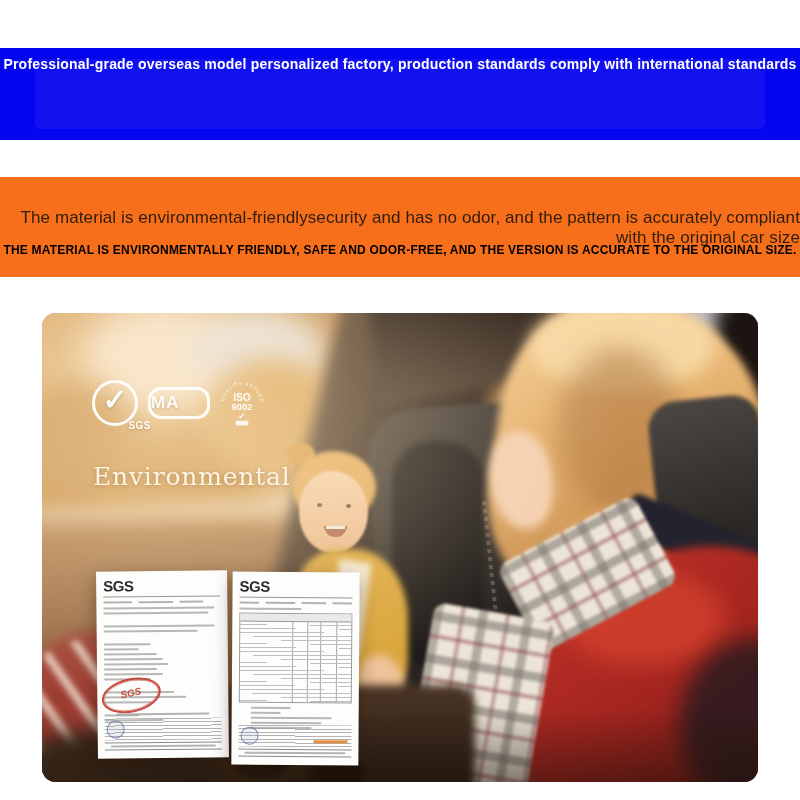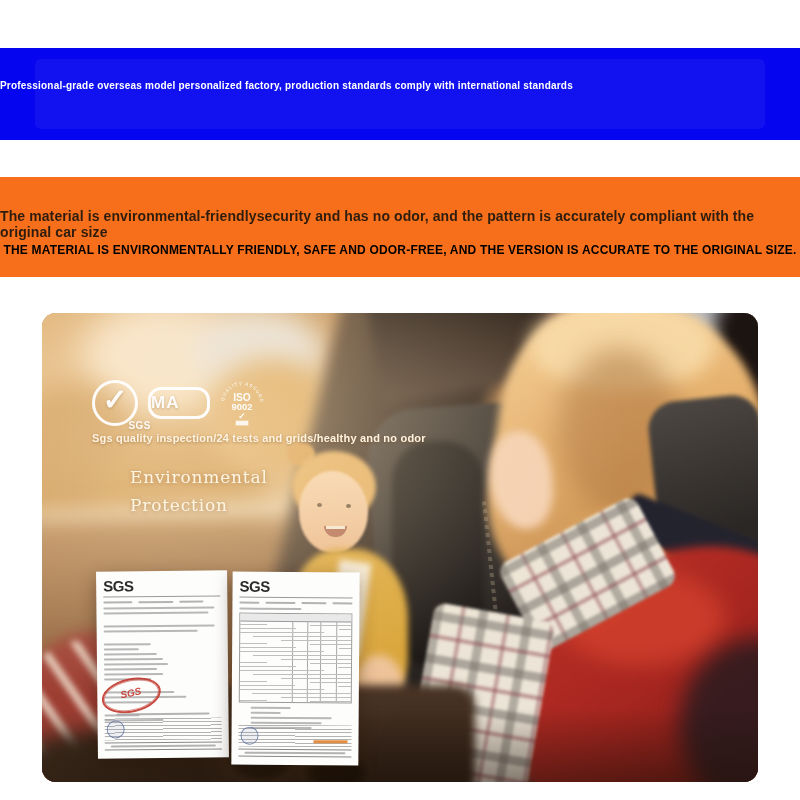--- a/index.html
+++ b/index.html
@@ -3,29 +3,29 @@
 <meta charset="utf-8">
 <style>
   html,body{margin:0;padding:0;background:#ffffff;}
   .page{position:relative;width:800px;height:800px;background:#ffffff;overflow:hidden;
         font-family:"Liberation Sans",sans-serif;}
 
   
   .band-blue{position:absolute;left:0;top:48px;width:800px;height:92px;background:#0505f0;}
   .band-inner{position:absolute;left:35px;right:35px;top:11px;bottom:11px;
               background:rgba(255,255,255,0.055);border-radius:6px;}
-  .band-blue .l1{position:absolute;left:0;top:32px;width:100%;color:#ffffff;
-                 font-size:10px;font-weight:600;letter-spacing:0.2px;}
+  .band-blue .l1{position:absolute;left:0;top:8px;width:100%;text-align:center;color:#ffffff;
+                 font-size:14px;font-weight:600;letter-spacing:0.2px;}
   .band-blue .l2{position:absolute;left:0;top:59px;width:100%;text-align:center;color:#ffffff;
                  font-size:12px;font-weight:800;letter-spacing:0.25px;}
 
   
   .band-orange{position:absolute;left:0;top:177px;width:800px;height:100px;background:#f76f1a;}
-  .band-orange .l1{position:absolute;left:0;top:31px;width:100%;text-align:left;color:#2e1d0e;
-                   font-size:14px;font-weight:700;letter-spacing:0.1px;}
+  .band-orange .l1{position:absolute;left:0;top:31px;width:100%;text-align:right;color:#2e1d0e;
+                   font-size:17px;font-weight:400;letter-spacing:0.1px;}
   .band-orange .l2{position:absolute;left:0;top:66px;width:100%;text-align:center;color:#000000;
                    font-size:12px;font-weight:800;letter-spacing:0.2px;}
 
   
   .photo{position:absolute;left:42px;top:313px;width:716px;height:469px;border-radius:14px;
          overflow:hidden;background:#b5854f;}
   .blob{position:absolute;border-radius:50%;}
 
   .bg-base{position:absolute;inset:0;
     background:linear-gradient(115deg,#d3a769 0%,#c1915a 28%,#96693f 52%,#6f4c33 74%,#493226 100%);}
@@ -130,22 +130,22 @@
          line-height:40px;}
   .b-sgs .lbl{position:absolute;right:-16px;bottom:-8px;font-size:10px;font-weight:800;letter-spacing:0.5px;}
   .b-cma{position:absolute;left:106px;top:74px;width:56px;height:26px;border:3px solid rgba(255,255,255,0.95);
          border-radius:13px;text-align:left;}
   .b-cma .lbl{font-size:17px;font-weight:800;line-height:26px;letter-spacing:1px;}
   .b-iso{position:absolute;left:176px;top:62px;width:48px;height:52px;}
 
   
   .caption{position:absolute;left:50px;top:119px;font-size:11px;font-weight:700;color:#fff3e2;
         letter-spacing:0.2px;text-shadow:0 1px 3px rgba(120,70,20,0.45);}
-  .headline{position:absolute;left:51px;top:150px;font-family:"DejaVu Serif",serif;font-size:17px;
-        line-height:28px;color:#fdf4e3;letter-spacing:0.8px;text-shadow:0 1px 4px rgba(125,75,25,0.4);margin-left:37px;}
+  .headline{position:absolute;left:51px;top:150px;font-family:"DejaVu Serif",serif;font-size:25px;
+        line-height:28px;color:#fdf4e3;letter-spacing:0.8px;text-shadow:0 1px 4px rgba(125,75,25,0.4);}
 
   
   .cert{position:absolute;background:#fdfdfc;box-shadow:0 6px 18px rgba(40,20,5,0.4);}
   .cert-left{left:55px;top:258px;width:131px;height:187px;transform:rotate(-0.6deg);}
   .cert-right{left:190px;top:259px;width:127px;height:193px;transform:rotate(0.4deg);}
   .cert .inner{position:absolute;inset:7px;}
   .cert .logo{font-weight:800;font-size:15px;color:#2c2c2c;letter-spacing:-0.5px;line-height:1;}
   .cert .logorule{height:1px;background:#9a9a9a;margin:3px 0 4px 0;}
   .hdr{display:flex;gap:6px;margin-bottom:4px;}
   .b{height:2px;background:#a6a6a6;border-radius:1px;margin:3px 0;opacity:.8;}
@@ -262,24 +262,22 @@
         </defs>
       <text font-size="6" fill="rgba(255,255,255,0.92)" letter-spacing="1.2">
         <textPath href="#isoarc" startOffset="4%">QUALITY ASSURED FIRM</textPath>
       </text>
       <text x="30" y="33" text-anchor="middle" font-size="13" font-weight="bold" fill="rgba(255,255,255,0.95)">ISO</text>
       <text x="30" y="45" text-anchor="middle" font-size="12" font-weight="bold" fill="rgba(255,255,255,0.95)">9002</text>
       <text x="30" y="56" text-anchor="middle" font-size="11" font-weight="bold" fill="rgba(255,255,255,0.95)">✓</text>
       <rect x="22" y="58" width="16" height="6" fill="rgba(255,255,255,0.85)"></rect>
     </svg>
 
-    <div class="caption">Sgs quality inspection/24 tests and grids/healthy and no odor</div>
     <div class="headline">
       <div>Environmental</div>
-      <div>Protection</div>
     </div>
 
     <div class="cert cert-left">
       <div class="inner">
         <div class="logo">SGS</div>
         <div class="logorule"></div>
         <div class="hdr">
           <div class="bh w25"></div>
             <div class="bh w30"></div>
             <div class="bh w20"></div>

